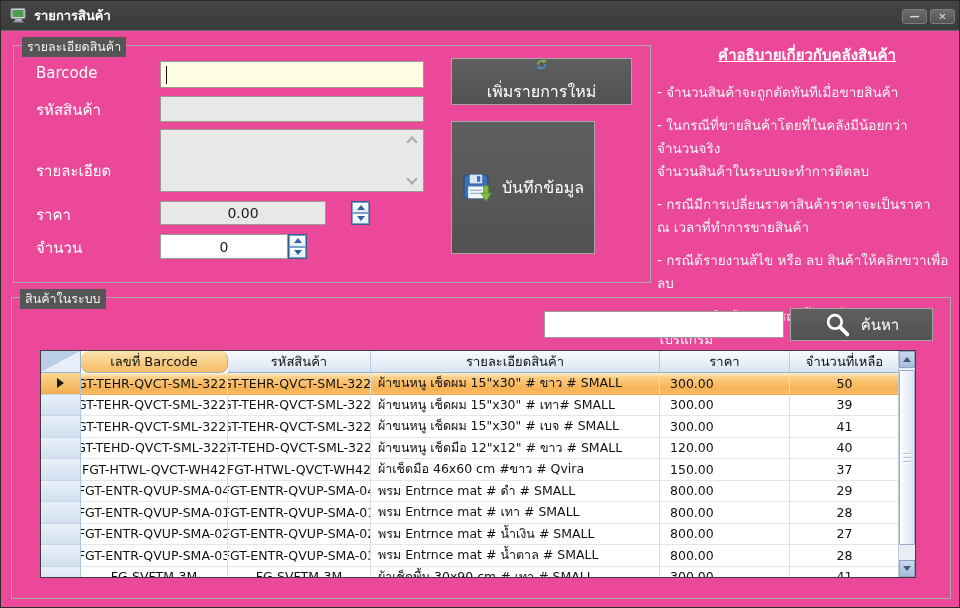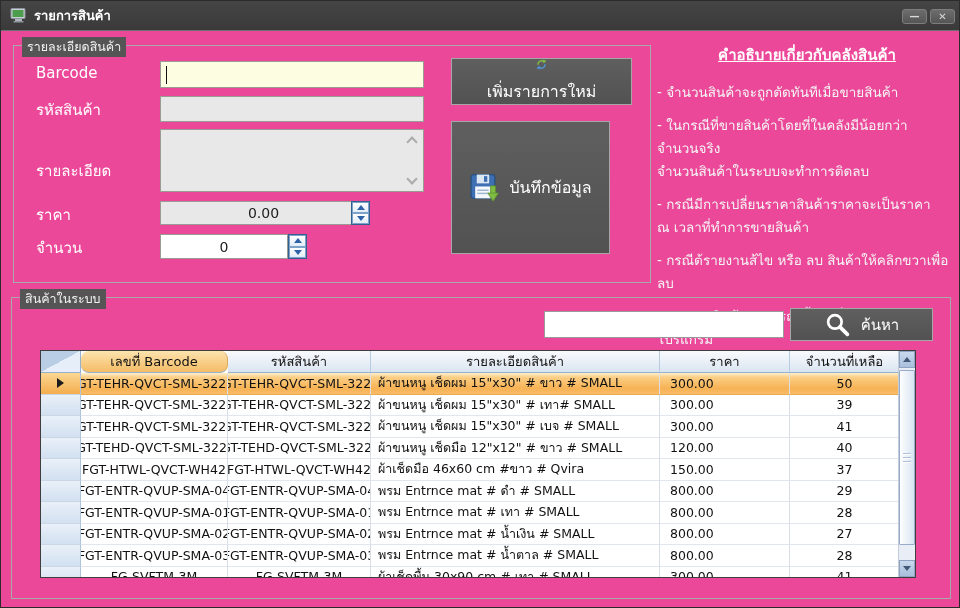--- a/index.html
+++ b/index.html
@@ -23,36 +23,36 @@
   
   .flabel { position:absolute; color:#ffffff; font-size:15px; font-weight:500; }
   .field { position:absolute; border:1px solid #9b9b93; font-size:14px; color:#1c1c1c; }
   .f-barcode { left:146px; top:15px; width:264px; height:27px; background:#fdfde2; }
   .caret { position:absolute; left:5px; top:4px; width:1px; height:18px; background:#111; }
   .f-code { left:146px; top:50px; width:264px; height:26px; background:#e8e8e8; }
   .f-desc { left:146px; top:83px; width:264px; height:63px; background:#e8e8e8; }
   .chev { position:absolute; right:7px; width:8px; height:8px; }
   .chev.up   { top:8px;  border-left:2px solid #ababab; border-top:2px solid #ababab; transform:rotate(45deg); }
   .chev.down { bottom:8px; border-right:2px solid #ababab; border-bottom:2px solid #ababab; transform:rotate(45deg); }
-  .f-price { left:146px; top:155px; width:207px; height:24px; background:#e8e8e8; text-align:center; }
+  .f-price { left:146px; top:155px; width:166px; height:24px; background:#e8e8e8; text-align:center; }
   .f-qty   { left:146px; top:188px; width:128px; height:25px; background:#ffffff; text-align:center; }
   input.val { border:none; outline:none; width:100%; height:100%; background:transparent; text-align:center; font-size:14px; font-family:inherit; color:#1c1c1c; }
   input.val.left { text-align:left; padding-left:5px; }
 
   .spinner { position:absolute; width:19px; display:flex; flex-direction:column; border:1px solid #32608f; }
   .sp-price { left:337px; top:155px; height:24px; }
   .sp-qty   { left:274px; top:188px; height:25px; }
   .spinbtn { flex:1; background:linear-gradient(#fdfeff,#e3ecf7); border:1px solid #7da2c9; display:flex; align-items:center; justify-content:center; }
   .tri-up   { width:0; height:0; border-left:4px solid transparent; border-right:4px solid transparent; border-bottom:5px solid #2d62a8; }
   .tri-down { width:0; height:0; border-left:4px solid transparent; border-right:4px solid transparent; border-top:5px solid #2d62a8; }
 
   
   .actbtn { position:absolute; background:linear-gradient(#5f5f5f,#525252); border:1px solid #a6a6a6; color:#ffffff; font-size:16px; display:flex; align-items:center; justify-content:center; gap:9px; cursor:default; font-family:inherit; }
   .btn-add  { left:450px; top:57px;  width:181px; height:47px;flex-direction:column; }
-  .btn-save { left:450px; top:120px; width:159px; height:133px; }
+  .btn-save { left:450px; top:120px; width:144px; height:133px; }
 
   
   .info-title { position:absolute; left:656px; top:42px; width:300px; text-align:center; color:#ffffff; font-size:15px; font-weight:bold; text-decoration:underline; }
   .info-notes { position:absolute; left:656px; top:80px; width:302px; }
   .note { color:#f4f4f4; font-size:13.5px; line-height:23px; margin-bottom:10px; white-space:pre-line; }
 
   
   .search-input { position:absolute; left:532px; top:13px; width:240px; height:27px; background:#ffffff; border:1px solid #9a9a9a; font-size:14px; padding:0 6px; font-family:inherit; }
   .btn-search { position:absolute; left:778px; top:10px; width:143px; height:33px; font-size:15px; gap:10px; }
 

